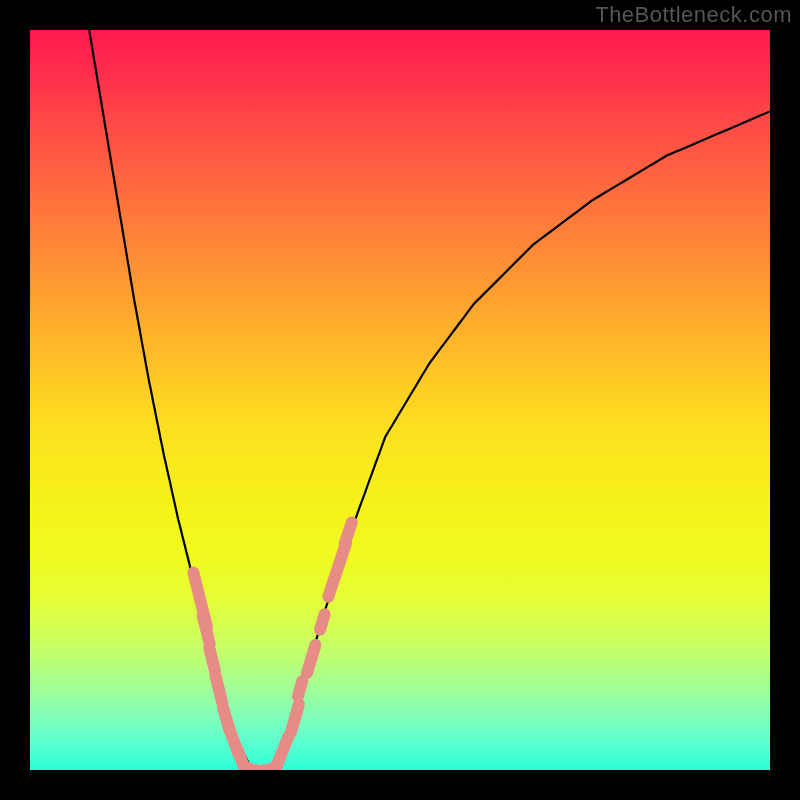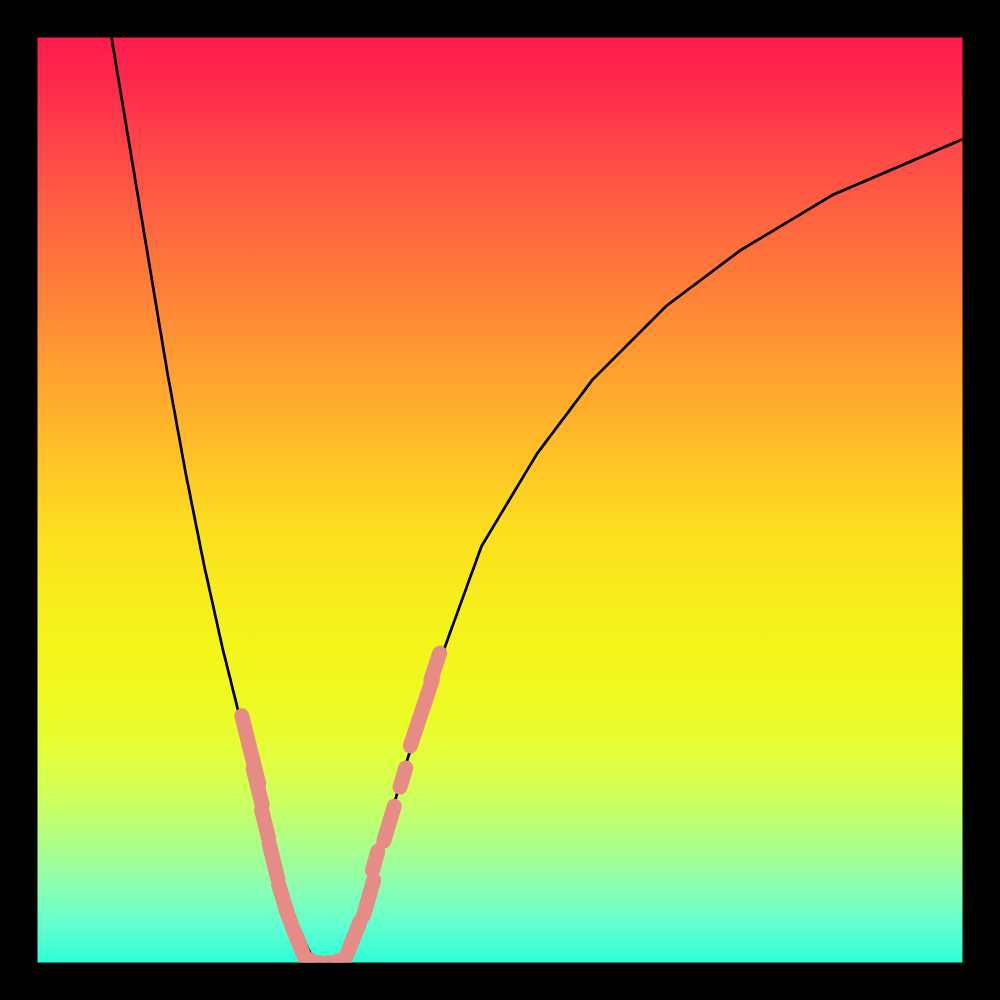--- a/index.html
+++ b/index.html
@@ -75,20 +75,21 @@
   }
   .marker-capsule {
     fill: #E78B87;
     stroke: none;
   }
 </style>
 </head>
 <body>
 
 <div class="chart-container">
+  <div class="watermark">TheBottleneck.com</div>
   <div class="plot-area">
     <svg class="curves" viewBox="0 0 740 740" preserveAspectRatio="none">
       <path id="left-curve" class="curve-path" d="M59.2 0.0 L60.4 7.4 L61.7 14.8 L62.9 22.2 L64.1 29.6 L65.4 37.0 L66.6 44.4 L67.8 51.8 L69.1 59.2 L70.3 66.6 L71.5 74.0 L72.8 81.4 L74.0 88.8 L75.2 96.2 L76.5 103.6 L77.7 111.0 L78.9 118.4 L80.2 125.8 L81.4 133.2 L82.6 140.6 L83.9 148.0 L85.1 155.4 L86.3 162.8 L87.6 170.2 L88.8 177.6 L90.0 185.0 L91.3 192.4 L92.5 199.8 L93.7 207.2 L95.0 214.6 L96.2 222.0 L97.4 229.4 L98.7 236.8 L99.9 244.2 L101.1 251.6 L102.4 259.0 L103.6 266.4 L104.8 273.2 L106.1 280.0 L107.3 286.7 L108.5 293.5 L109.8 300.3 L111.0 307.1 L112.2 313.9 L113.5 320.7 L114.7 327.4 L115.9 334.2 L117.2 341.0 L118.4 347.8 L119.6 354.0 L120.9 360.1 L122.1 366.3 L123.3 372.5 L124.6 378.6 L125.8 384.8 L127.0 391.0 L128.3 397.1 L129.5 403.3 L130.7 409.5 L132.0 415.6 L133.2 421.8 L134.4 427.4 L135.7 432.9 L136.9 438.5 L138.1 444.0 L139.4 449.6 L140.6 455.1 L141.8 460.6 L143.1 466.2 L144.3 471.8 L145.5 477.3 L146.8 482.9 L148.0 488.4 L149.2 493.3 L150.5 498.3 L151.7 503.2 L152.9 508.1 L154.2 513.1 L155.4 518.0 L156.6 522.9 L157.9 527.9 L159.1 532.8 L160.3 537.7 L161.6 542.7 L162.8 547.6 L164.0 552.5 L165.3 557.5 L166.5 562.4 L167.7 567.3 L169.0 572.3 L170.2 577.2 L171.4 582.1 L172.7 587.1 L173.9 592.0 L175.1 596.9 L176.4 601.9 L177.6 606.8 L178.5 610.5 L179.4 614.2 L180.4 617.9 L181.3 621.6 L182.2 625.3 L183.2 629.0 L184.1 632.7 L185.0 636.4 L185.9 640.1 L186.8 643.8 L187.8 647.5 L188.7 651.2 L189.6 654.3 L190.6 657.4 L191.5 660.5 L192.4 663.5 L193.3 666.6 L194.3 669.7 L195.2 672.8 L196.1 675.9 L197.0 679.0 L198.0 682.0 L198.9 685.1 L199.8 688.2 L200.7 690.7 L201.7 693.1 L202.6 695.6 L203.5 698.1 L204.4 700.5 L205.4 703.0 L206.3 705.5 L207.2 707.9 L208.1 710.4 L209.0 712.9 L210.0 715.3 L210.9 717.8 L211.8 719.6 L212.7 721.5 L213.7 723.4 L214.6 725.2 L215.5 727.0 L216.4 728.9 L217.4 730.8 L218.3 732.6 L219.2 734.5 L220.1 736.3 L221.1 738.1 L222.0 740.0 "></path>
       <path id="right-curve" class="curve-path" d="M244.2 740.0 L245.4 736.9 L246.7 733.8 L247.9 730.8 L249.1 727.7 L250.4 724.6 L251.6 721.5 L252.8 718.4 L254.1 715.3 L255.3 712.3 L256.5 709.2 L257.8 706.1 L259.0 703.0 L260.2 698.7 L261.5 694.4 L262.7 690.0 L263.9 685.7 L265.2 681.4 L266.4 677.1 L267.6 672.8 L268.9 668.5 L270.1 664.1 L271.3 659.8 L272.6 655.5 L273.8 651.2 L275.6 645.0 L277.5 638.9 L279.4 632.7 L281.2 626.5 L283.1 620.4 L284.9 614.2 L286.8 608.0 L288.6 601.9 L290.4 595.7 L292.3 589.5 L294.2 583.4 L296.0 577.2 L298.5 569.8 L300.9 562.4 L303.4 555.0 L305.9 547.6 L308.3 540.2 L310.8 532.8 L313.3 525.4 L315.7 518.0 L318.2 510.6 L320.7 503.2 L323.1 495.8 L325.6 488.4 L328.1 481.6 L330.5 474.8 L333.0 468.1 L335.5 461.3 L337.9 454.5 L340.4 447.7 L342.9 440.9 L345.3 434.1 L347.8 427.4 L350.3 420.6 L352.7 413.8 L355.2 407.0 L358.9 400.8 L362.6 394.7 L366.3 388.5 L370.0 382.3 L373.7 376.2 L377.4 370.0 L381.1 363.8 L384.8 357.7 L388.5 351.5 L392.2 345.3 L395.9 339.2 L399.6 333.0 L403.3 328.1 L407.0 323.1 L410.7 318.2 L414.4 313.3 L418.1 308.3 L421.8 303.4 L425.5 298.5 L429.2 293.5 L432.9 288.6 L436.6 283.7 L440.3 278.7 L444.0 273.8 L448.9 268.9 L453.9 263.9 L458.8 259.0 L463.7 254.1 L468.7 249.1 L473.6 244.2 L478.5 239.3 L483.5 234.3 L488.4 229.4 L493.3 224.5 L498.3 219.5 L503.2 214.6 L508.1 210.9 L513.1 207.2 L518.0 203.5 L522.9 199.8 L527.9 196.1 L532.8 192.4 L537.7 188.7 L542.7 185.0 L547.6 181.3 L552.5 177.6 L557.5 173.9 L562.4 170.2 L568.6 166.5 L574.7 162.8 L580.9 159.1 L587.1 155.4 L593.2 151.7 L599.4 148.0 L605.6 144.3 L611.7 140.6 L617.9 136.9 L624.1 133.2 L630.2 129.5 L636.4 125.8 L645.0 122.1 L653.7 118.4 L662.3 114.7 L670.9 111.0 L679.6 107.3 L688.2 103.6 L696.8 99.9 L705.5 96.2 L714.1 92.5 L722.7 88.8 L731.4 85.1 L740.0 81.4 "></path>
       <g id="markers">
           <rect x="136.2" y="563.8" width="67.9" height="12.0" rx="6.0" ry="6.0" class="marker-capsule" transform="rotate(76.0 170.2 569.8)"></rect>
           <rect x="155.5" y="593.4" width="41.3" height="12.0" rx="6.0" ry="6.0" class="marker-capsule" transform="rotate(76.0 176.1 599.4)"></rect>
           <rect x="164.7" y="623.0" width="34.6" height="12.0" rx="6.0" ry="6.0" class="marker-capsule" transform="rotate(76.0 182.0 629.0)"></rect>
           <rect x="168.1" y="652.6" width="41.3" height="12.0" rx="6.0" ry="6.0" class="marker-capsule" transform="rotate(76.0 188.7 658.6)"></rect>
           <rect x="178.8" y="682.2" width="34.6" height="12.0" rx="6.0" ry="6.0" class="marker-capsule" transform="rotate(73.3 196.1 688.2)"></rect>

